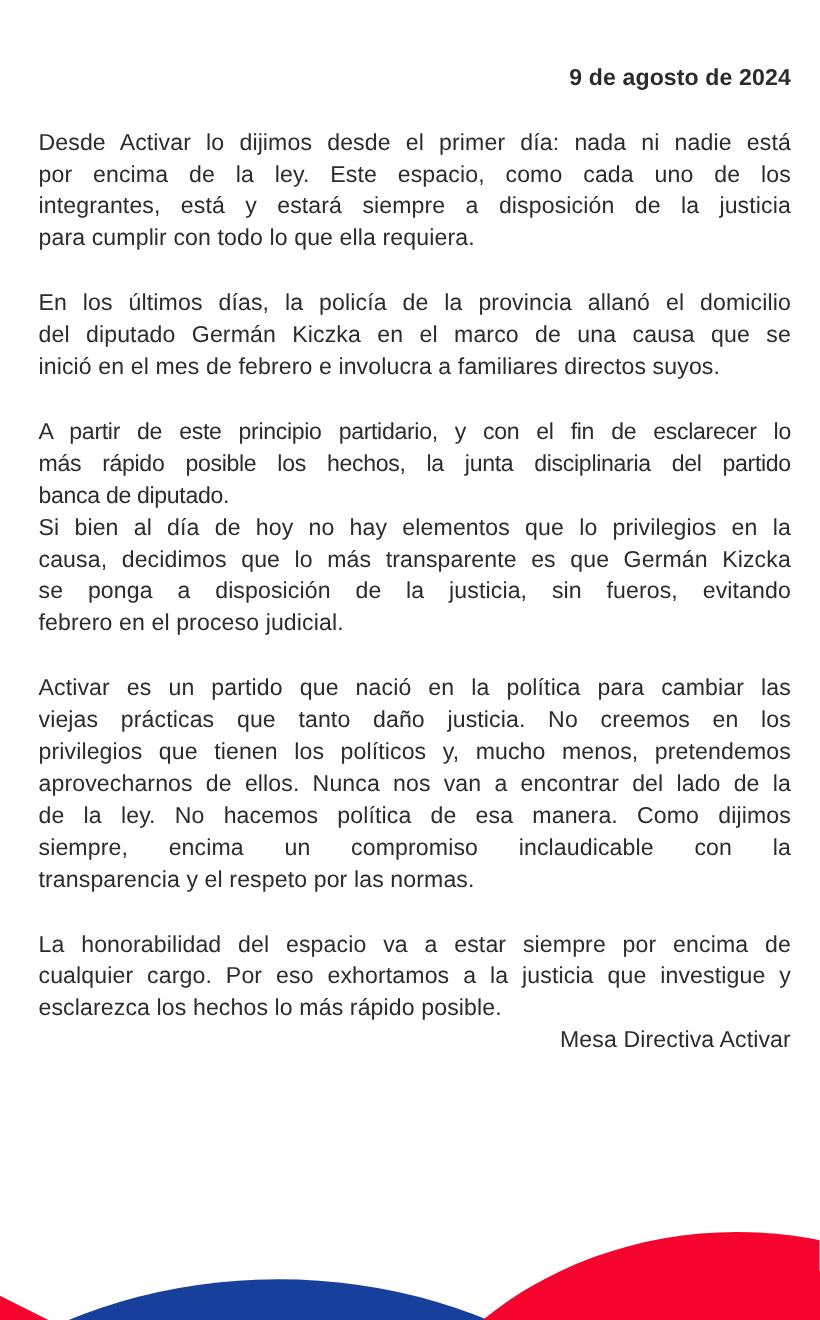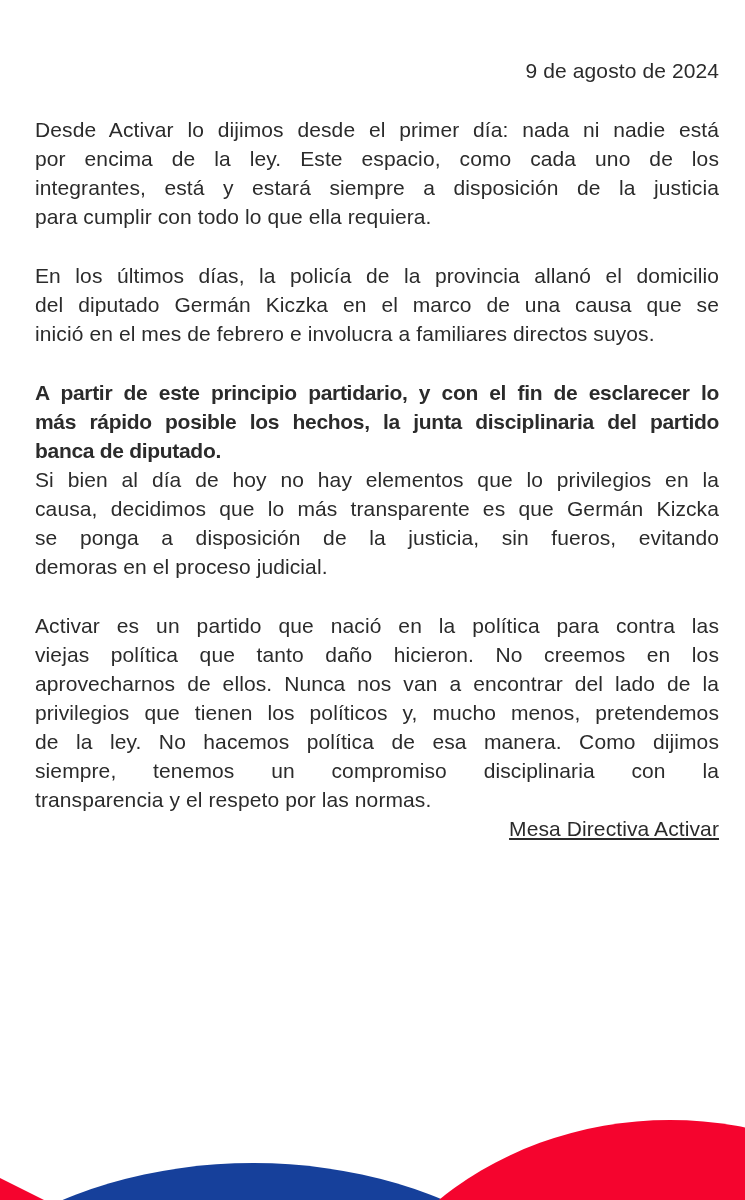--- a/index.html
+++ b/index.html
@@ -21,41 +21,41 @@
     position: relative;
     z-index: 2;
     padding: 56px 26px 0 35px;
     font-size: 21px;
     line-height: 29px;
     letter-spacing: 0.1px;
   }
   .date {
     text-align: right;
     margin: 0 0 0 0;
+    font-weight: bold;
   }
   .para { margin: 0; }
   .para.gap { margin-top: 30px; }
-  .para.bold { font-weight: 700; }
+  .para.bold { font-weight: 400; }
   .para.bold .ln { letter-spacing: -0.3px; }
   .ln {
     display: block;
     text-align: justify;
     text-align-last: justify;
     -moz-text-align-last: justify;
     white-space: normal;
     hyphens: none;
   }
   .ln.last {
     text-align-last: left;
     -moz-text-align-last: left;
   }
   .signature {
     text-align: right;
     margin: 0;
-    text-decoration: underline;
   }
   
   .deco { position: absolute; inset: 0; z-index: 1; pointer-events: none; }
   .blue-ellipse {
     position: absolute;
     left: -122px;
     top: 1163px;
     width: 750px;
     height: 534px;
     border-radius: 50%;
@@ -100,30 +100,35 @@
         </p>
         <p class="para bold gap">
           <span class="ln">A partir de este principio partidario, y con el fin de esclarecer lo</span>
           <span class="ln">más rápido posible los hechos, la junta disciplinaria del partido</span>
           <span class="ln last">banca de diputado.</span>
         </p>
         <p class="para">
           <span class="ln">Si bien al día de hoy no hay elementos que lo privilegios en la</span>
           <span class="ln">causa, decidimos que lo más transparente es que Germán Kizcka</span>
           <span class="ln">se ponga a disposición de la justicia, sin fueros, evitando</span>
-          <span class="ln last">demoras en el proceso judicial.</span>
+          <span class="ln last">febrero en el proceso judicial.</span>
         </p>
         <p class="para gap">
-          <span class="ln">Activar es un partido que nació en la política para contra las</span>
-          <span class="ln">viejas política que tanto daño hicieron. No creemos en los</span>
+          <span class="ln">Activar es un partido que nació en la política para cambiar las</span>
+          <span class="ln">viejas prácticas que tanto daño justicia. No creemos en los</span>
+          <span class="ln">privilegios que tienen los políticos y, mucho menos, pretendemos</span>
           <span class="ln">aprovecharnos de ellos. Nunca nos van a encontrar del lado de la</span>
-          <span class="ln">privilegios que tienen los políticos y, mucho menos, pretendemos</span>
           <span class="ln">de la ley. No hacemos política de esa manera. Como dijimos</span>
-          <span class="ln">siempre, tenemos un compromiso disciplinaria con la</span>
+          <span class="ln">siempre, encima un compromiso inclaudicable con la</span>
           <span class="ln last">transparencia y el respeto por las normas.</span>
+        </p>
+        <p class="para gap">
+          <span class="ln">La honorabilidad del espacio va a estar siempre por encima de</span>
+          <span class="ln">cualquier cargo. Por eso exhortamos a la justicia que investigue y</span>
+          <span class="ln last">esclarezca los hechos lo más rápido posible.</span>
         </p>
       </div>
     <div class="signature">Mesa Directiva Activar</div>
   </div>
 
   <div class="deco">
     <div class="blue-ellipse"></div>
     <div class="red-ellipse"></div>
     <div class="red-corner"></div>
   </div>

